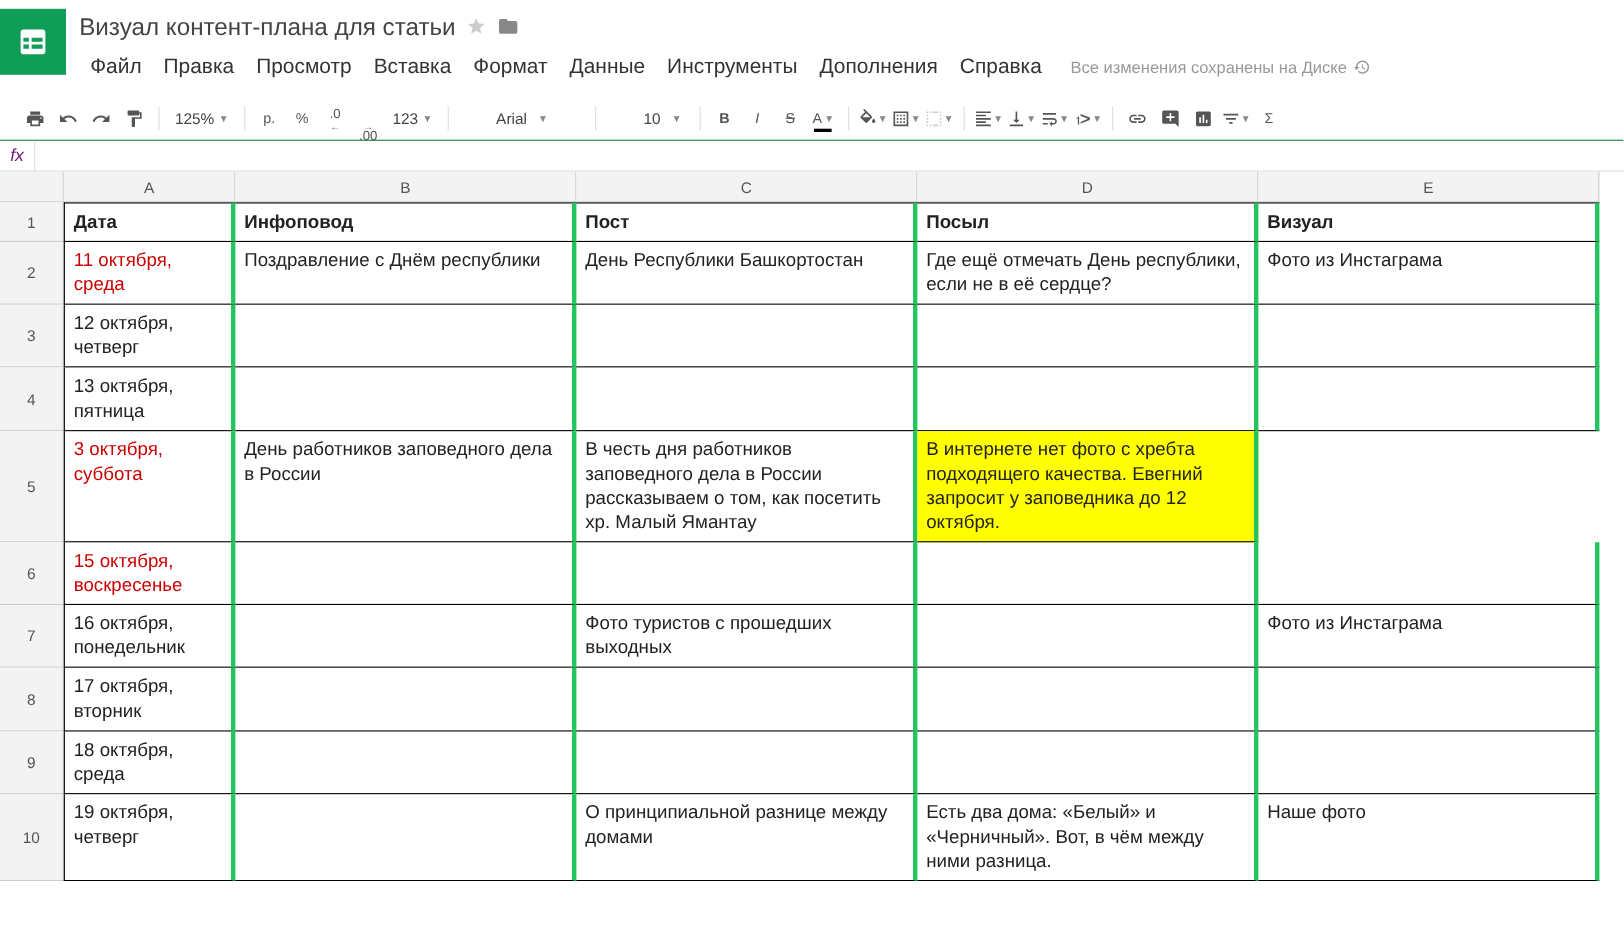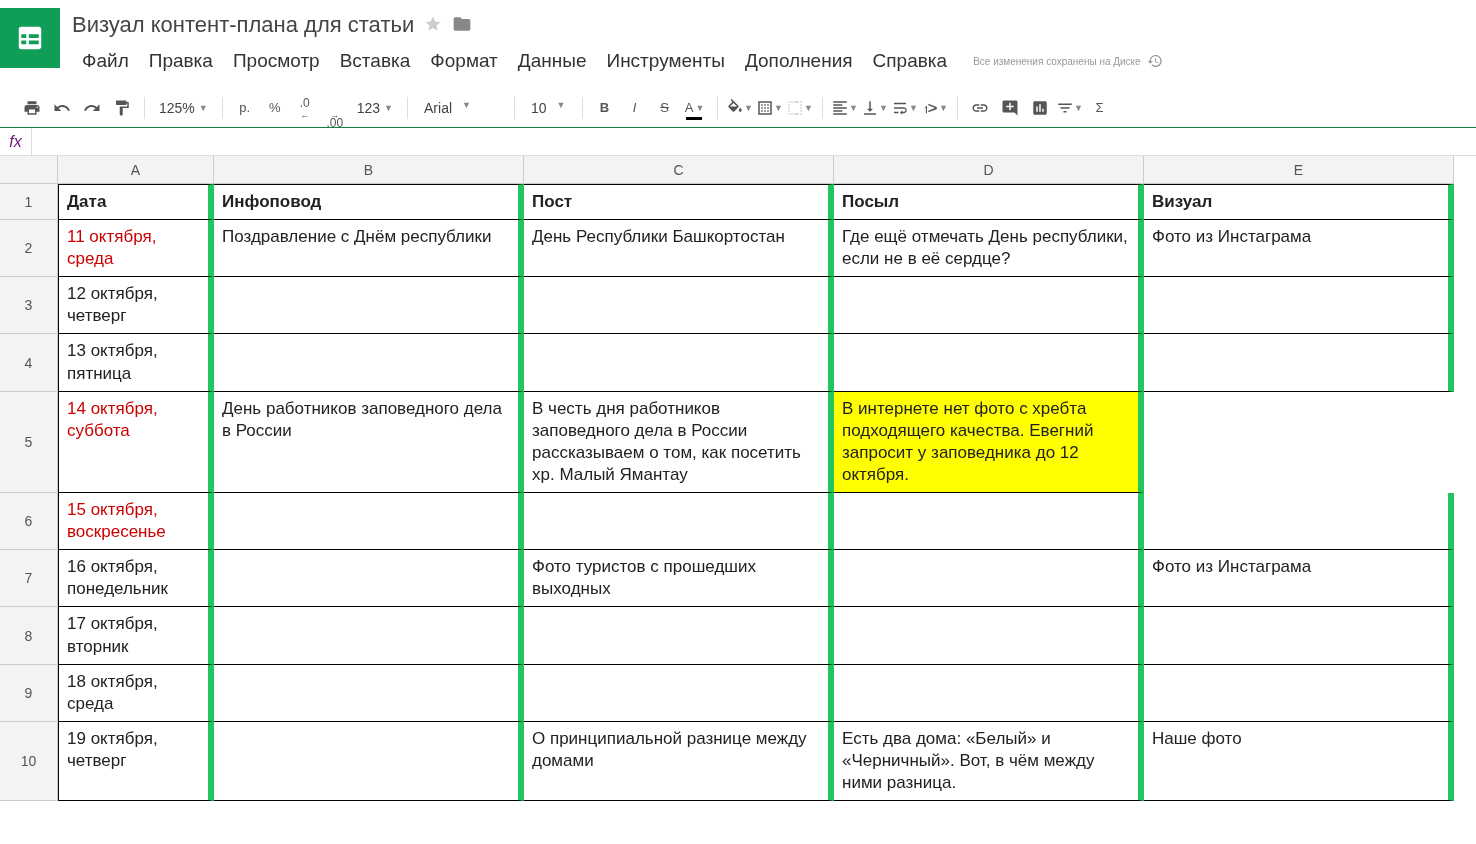--- a/index.html
+++ b/index.html
@@ -8,48 +8,48 @@
 .header { display: flex; align-items: flex-start; padding: 8px 0; }
 .logo { width: 60px; height: 60px; background: #0f9d58; display: flex; align-items: center; justify-content: center; }
 .logo svg { fill: white; }
 .header-main { flex: 1; padding-left: 12px; }
 .title-row { display: flex; align-items: center; gap: 10px; padding-top: 4px; }
 .doc-title { font-size: 22px; color: #444; font-weight: 400; }
 .star-icon, .folder-icon { color: #ccc; }
 
 .menu-bar { display: flex; gap: 0; margin-top: 8px; align-items: center; }
 .menu-item { padding: 4px 10px; font-size: 19px; color: #333; cursor: pointer; }
-.save-status { font-size: 10px; color: #999; margin-left: 16px; display: flex; align-items: center; gap: 6px; }
+.save-status { font-size: 15px; color: #999; margin-left: 16px; display: flex; align-items: center; gap: 6px; }
 
 .toolbar { display: flex; align-items: center; padding: 6px 18px; border-bottom: 1px solid #15803d; gap: 2px; height: 40px; margin-top: 4px; }
 .toolbar-btn { width: 28px; height: 28px; display: flex; align-items: center; justify-content: center; color: #555; cursor: pointer; border-radius: 2px; }
 .toolbar-sep { width: 1px; height: 22px; background: #ddd; margin: 0 6px; }
 .toolbar-text { padding: 0 6px; font-size: 14px; color: #444; display: flex; align-items: center; gap: 4px; cursor: pointer; }
-.toolbar-select { padding: 0 8px; font-size: 14px; color: #444; display: flex; gap: 10px; cursor: pointer; min-width: 90px; }
+.toolbar-select { padding: 0 8px; font-size: 14px; color: #444; display: flex; align-items: center; gap: 10px; cursor: pointer; min-width: 90px; margin-left: 27px; }
 .caret { font-size: 9px; color: #888; }
 .text-color-btn { position: relative; }
 .text-color-bar { position: absolute; bottom: 2px; left: 5px; width: 16px; height: 3px; background: #000; }
 
 .fx-row { display: flex; align-items: center; border-bottom: 1px solid #ddd; height: 28px; }
 .fx-label { width: 32px; font-style: italic; color: #701a75; font-size: 16px; text-align: center; border-right: 1px solid #ddd; height: 100%; display: flex; align-items: center; justify-content: center; }
 .fx-input { flex: 1; padding: 0 8px; height: 100%; }
 
 .sheet { display: flex; flex-direction: column; }
 .col-row { display: flex; }
 .corner { width: 58px; height: 28px; background: #f3f3f3; border-right: 1px solid #ccc; border-bottom: 1px solid #ccc; }
 .col-head { background: #f3f3f3; border-right: 1px solid #ccc; border-bottom: 1px solid #ccc; text-align: center; font-size: 14px; color: #555; display: flex; align-items: center; justify-content: center; height: 28px; }
 .col-A { width: 156px; }
 .col-B { width: 310px; }
 .col-C { width: 310px; }
 .col-D { width: 310px; }
 .col-E { width: 310px; }
 
 .data-row { display: flex; }
 .row-head { width: 58px; background: #f3f3f3; border-right: 1px solid #ccc; border-bottom: 1px solid #ccc; display: flex; align-items: center; justify-content: center; font-size: 14px; color: #555; }
-.cell { border-right: 6px solid #22c55e; border-bottom: 1px solid #000; padding: 6px 8px; font-size: 17px; line-height: 1.3; vertical-align: top; display: flex; align-items: flex-start; }
+.cell { border-right: 4px solid #22c55e; border-bottom: 1px solid #000; padding: 6px 8px; font-size: 17px; line-height: 1.3; vertical-align: top; display: flex; align-items: flex-start; }
 .header-row .cell { font-weight: bold; border-top: 1px solid #000; }
 .header-row .col-A { border-left: 1px solid #000; }
 .data-row .cell.col-A { border-left: 1px solid #000; }
 .red-text { color: #cc0000; }
 .yellow-bg { background: #ffff00; }
 </style>
 </head>
 <body>
 
 <div class="header">
@@ -269,21 +269,21 @@
       <div class="data-row">
         <div class="row-head">4</div>
         <div class="cell col-A">13 октября, пятница</div>
         <div class="cell col-B"></div>
         <div class="cell col-C"></div>
         <div class="cell col-D"></div>
         <div class="cell col-E"></div>
       </div>
       <div class="data-row">
         <div class="row-head">5</div>
-        <div class="cell col-A red-text">14 октября, суббота</div>
+        <div class="cell col-A red-text">3 октября, суббота</div>
         <div class="cell col-B">День работников заповедного дела в России</div>
         <div class="cell col-D">В честь дня работников заповедного дела в России рассказываем о том, как посетить хр. Малый Ямантау</div>
         <div class="cell col-E yellow-bg">В интернете нет фото с хребта подходящего качества. Евегний запросит у заповедника до 12 октября.</div>
       </div>
       <div class="data-row">
         <div class="row-head">6</div>
         <div class="cell col-A red-text">15 октября, воскресенье</div>
         <div class="cell col-B"></div>
         <div class="cell col-C"></div>
         <div class="cell col-D"></div>

